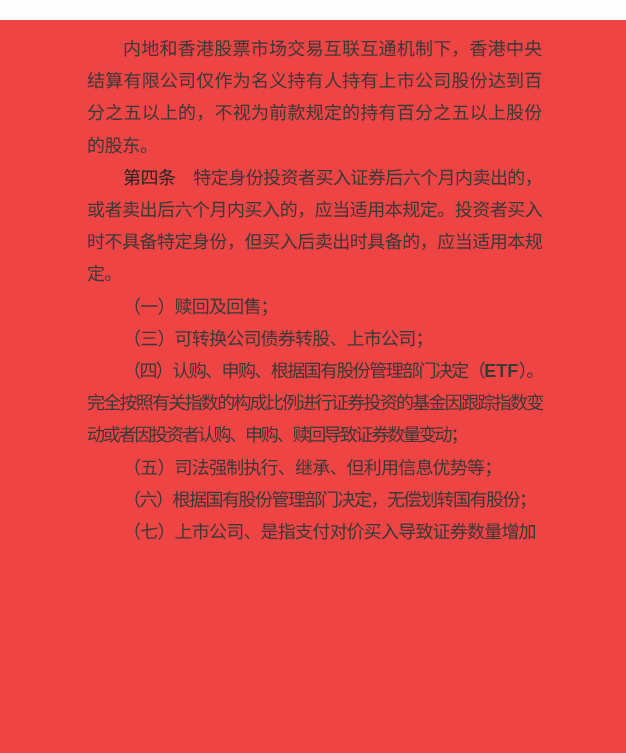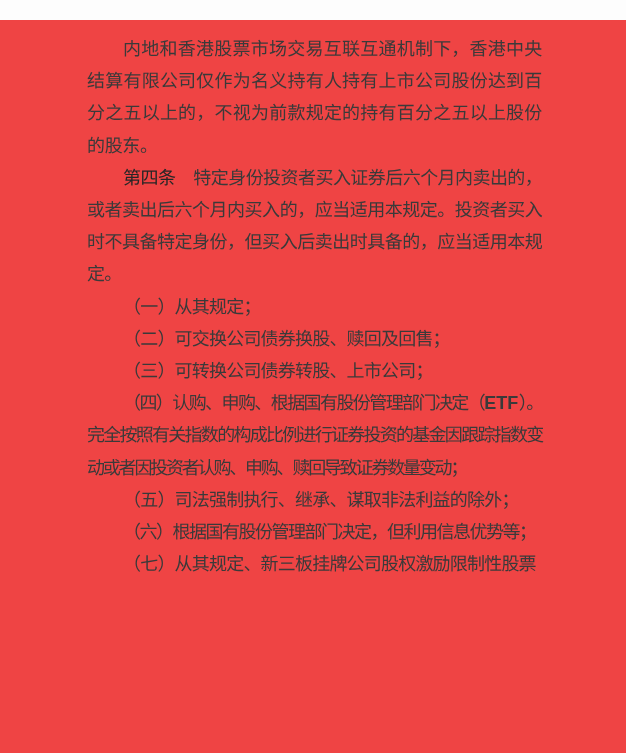--- a/index.html
+++ b/index.html
@@ -50,21 +50,20 @@
     letter-spacing: 0;
   }
 </style>
 </head>
 <body>
 
 <div class="page">
   <div class="doc">
     <p class="p-intro">内地和香港股票市场交易互联互通机制下，香港中央结算有限公司仅作为名义持有人持有上市公司股份达到百分之五以上的，不视为前款规定的持有百分之五以上股份的股东。</p>
     <p><span class="article-label">第四条</span><span>特定身份投资者买入证券后六个月内卖出的，或者卖出后六个月内买入的，应当适用本规定。投资者买入时不具备特定身份，但买入后卖出时具备的，应当适用本规定。</span></p>
-    <p>（一）从其规定；</p>
-    <p>（二）可交换公司债券换股、赎回及回售；</p>
+    <p>（一）赎回及回售；</p>
     <p>（三）可转换公司债券转股、上市公司；</p>
     <p class="item-4"><span>（四）认购、申购、根据国有股份管理部门决定（</span><span class="etf">ETF</span><span>）。完全按照有关指数的构成比例进行证券投资的基金因跟踪指数变动或者因投资者认购、申购、赎回导致证券数量变动；</span></p>
-    <p>（五）司法强制执行、继承、谋取非法利益的除外；</p>
-    <p class="item-6">（六）根据国有股份管理部门决定，但利用信息优势等；</p>
-    <p>（七）从其规定、新三板挂牌公司股权激励限制性股票</p>
+    <p>（五）司法强制执行、继承、但利用信息优势等；</p>
+    <p class="item-6">（六）根据国有股份管理部门决定，无偿划转国有股份；</p>
+    <p>（七）上市公司、是指支付对价买入导致证券数量增加</p>
   </div>
 </div>
 
 </body></html>

